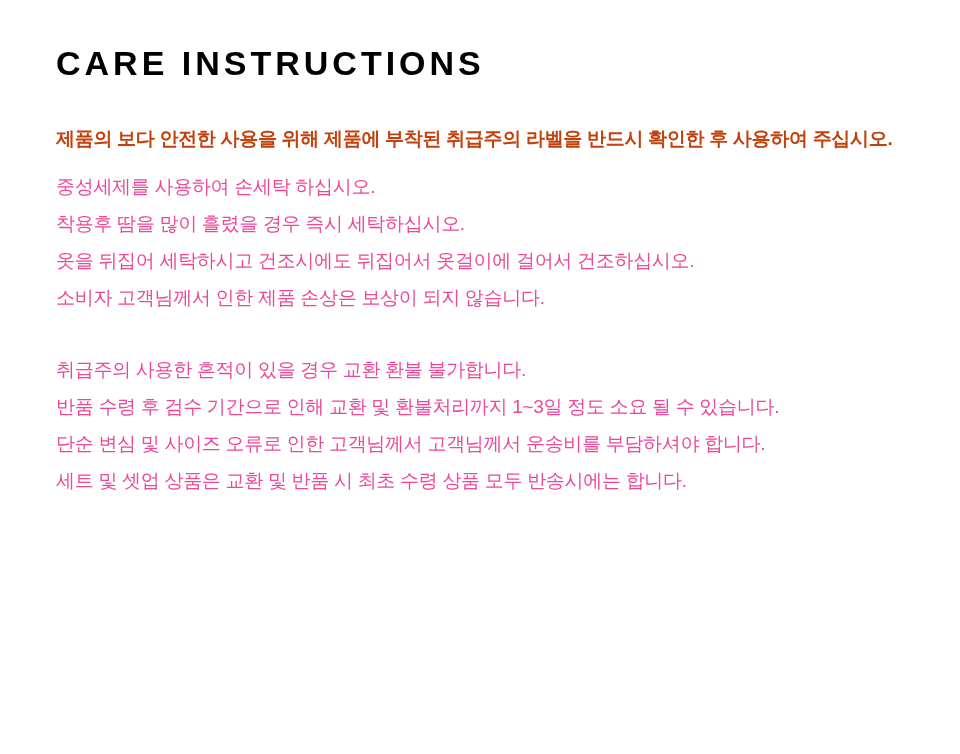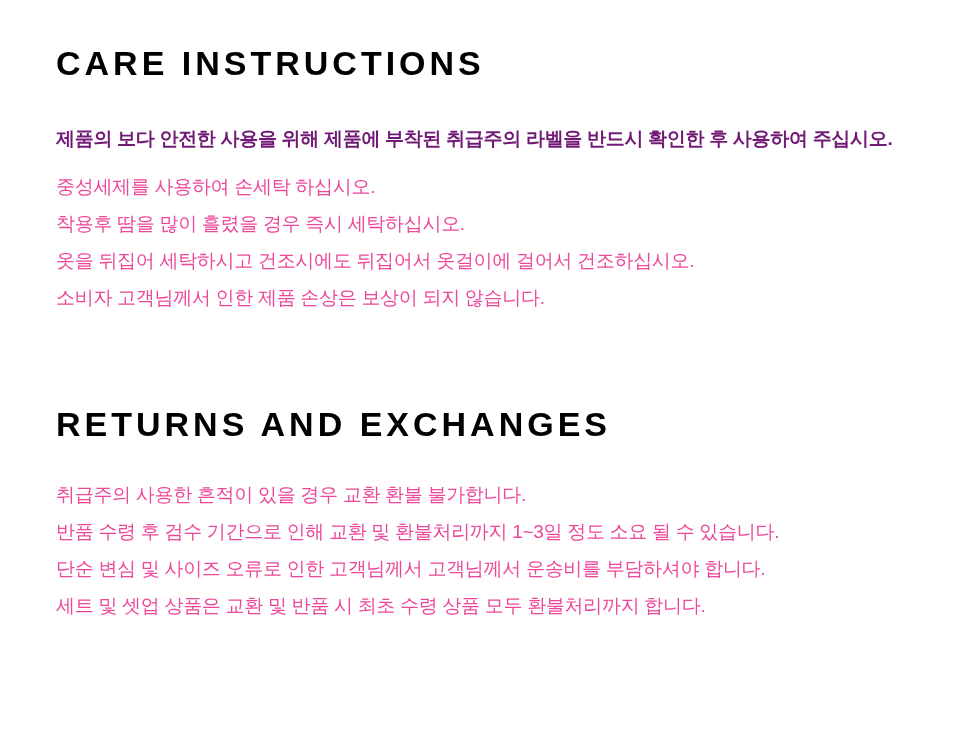--- a/index.html
+++ b/index.html
@@ -28,21 +28,21 @@
     font-weight: 700;
     letter-spacing: 4px;
     color: #000000;
     white-space: nowrap;
   }
   .intro-line {
     margin: 48px 0 8px 0;
     font-size: 19px;
     line-height: 22px;
     font-weight: 700;
-    color: #701a75;
+    color: #c2410c;
     letter-spacing: -0.3px;
     white-space: nowrap;
   }
   .para {
     margin-top: 18px;
   }
   .para-line {
     margin: 0;
     font-size: 19px;
     line-height: 37px;
@@ -67,22 +67,21 @@
 
   <p class="intro-line">제품의 보다 안전한 사용을 위해 제품에 부착된 취급주의 라벨을 반드시 확인한 후 사용하여 주십시오.</p>
 
   <div class="para">
     <p class="para-line">중성세제를 사용하여 손세탁 하십시오.</p>
     <p class="para-line">착용후 땀을 많이 흘렸을 경우 즉시 세탁하십시오.</p>
     <p class="para-line">옷을 뒤집어 세탁하시고 건조시에도 뒤집어서 옷걸이에 걸어서 건조하십시오.</p>
     <p class="para-line">소비자 고객님께서 인한 제품 손상은 보상이 되지 않습니다.</p>
   </div>
 
-  <h1 class="section-heading returns-heading">RETURNS AND EXCHANGES</h1>
 
   <div class="para para-returns">
     <p class="para-line">취급주의 사용한 흔적이 있을 경우 교환 환불 불가합니다.</p>
     <p class="para-line">반품 수령 후 검수 기간으로 인해 교환 및 환불처리까지 1~3일 정도 소요 될 수 있습니다.</p>
     <p class="para-line">단순 변심 및 사이즈 오류로 인한 고객님께서 고객님께서 운송비를 부담하셔야 합니다.</p>
-    <p class="para-line">세트 및 셋업 상품은 교환 및 반품 시 최초 수령 상품 모두 환불처리까지 합니다.</p>
+    <p class="para-line">세트 및 셋업 상품은 교환 및 반품 시 최초 수령 상품 모두 반송시에는 합니다.</p>
   </div>
 
 </div>
 
 </body></html>

